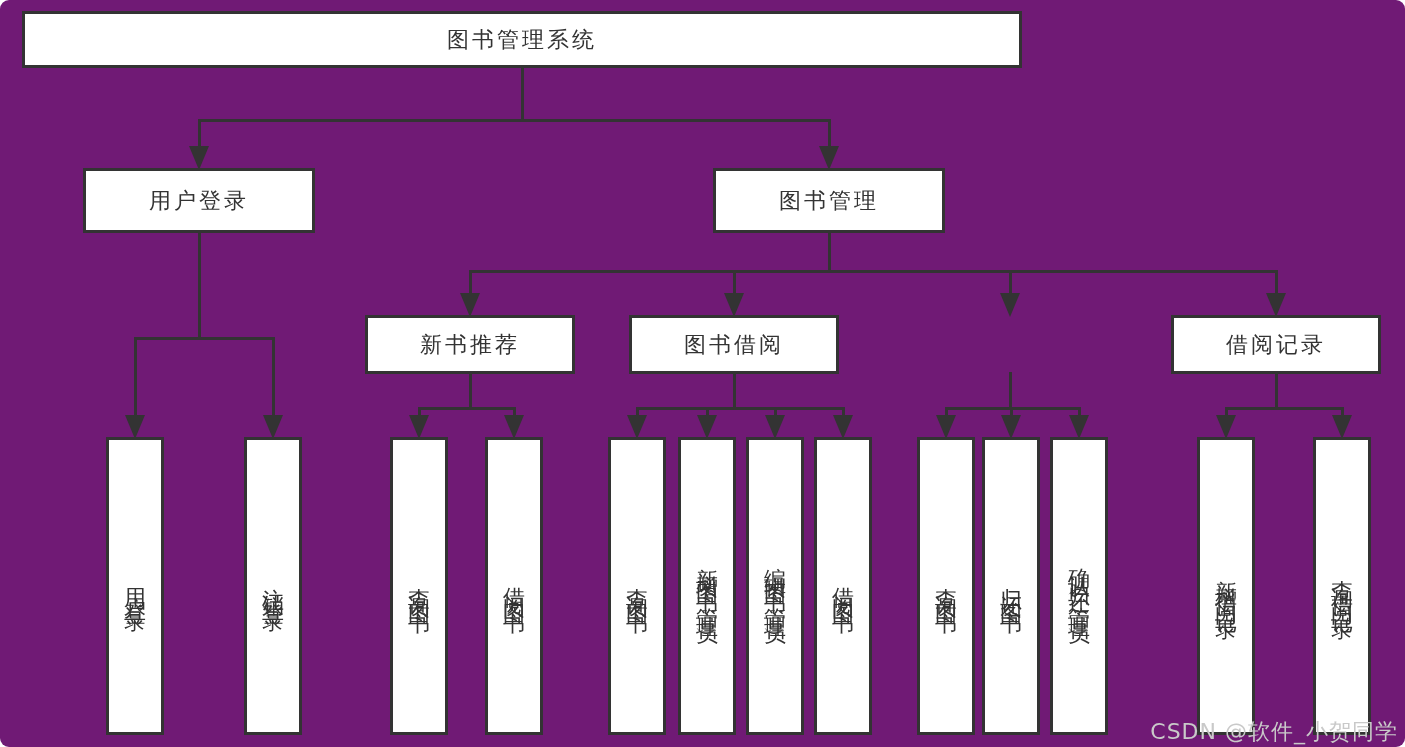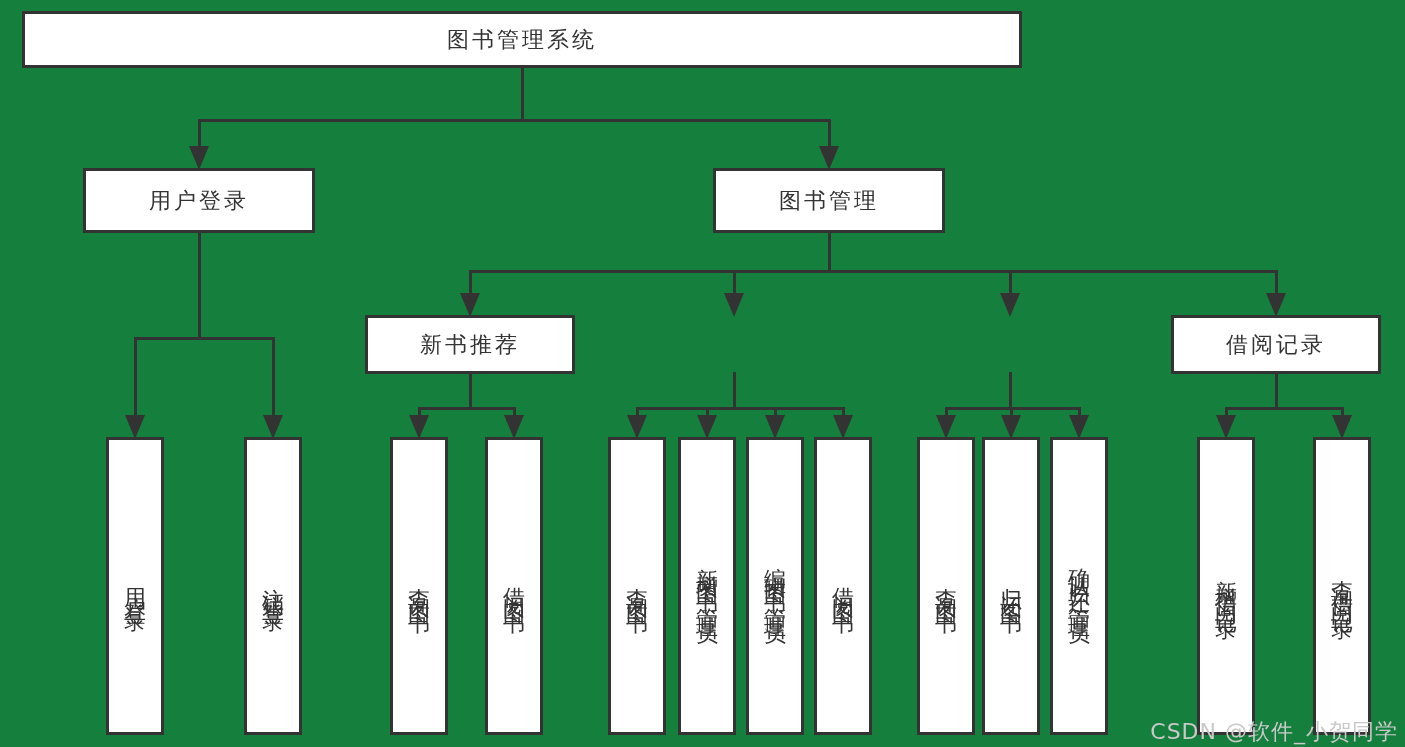--- a/index.html
+++ b/index.html
@@ -5,21 +5,22 @@
   html, body { margin: 0; padding: 0; }
   body {
     width: 1405px; height: 747px;
     background: #ffffff;
     font-family: "DejaVu Sans", sans-serif;
     overflow: hidden;
   }
   #canvas {
     position: relative;
     width: 1405px; height: 747px;
-    background: #15803d;
+    background: #701a75;
+    border-radius: 9px;
   }
   .box {
     position: absolute;
     box-sizing: border-box;
     border: 3px solid #333333;
     background: #ffffff;
     display: flex;
     align-items: center;
     justify-content: center;
     color: #333333;
@@ -78,20 +79,23 @@
 
   <div class="box lvl2" style="left:83px">
     <span class="hlabel">用户登录</span>
   </div>
   <div class="box lvl2" style="left:713px">
     <span class="hlabel">图书管理</span>
   </div>
 
   <div class="box lvl3" style="left:365px">
     <span class="hlabel">新书推荐</span>
+  </div>
+  <div class="box lvl3" style="left:629px">
+    <span class="hlabel">图书借阅</span>
   </div>
   <div class="box lvl3" style="left:1171px">
     <span class="hlabel">借阅记录</span>
   </div>
 
   <div class="box leaf" style="left:106px">
     <span class="vtext">用户登录</span>
   </div>
   <div class="box leaf" style="left:244px">
     <span class="vtext">注销登录</span>

